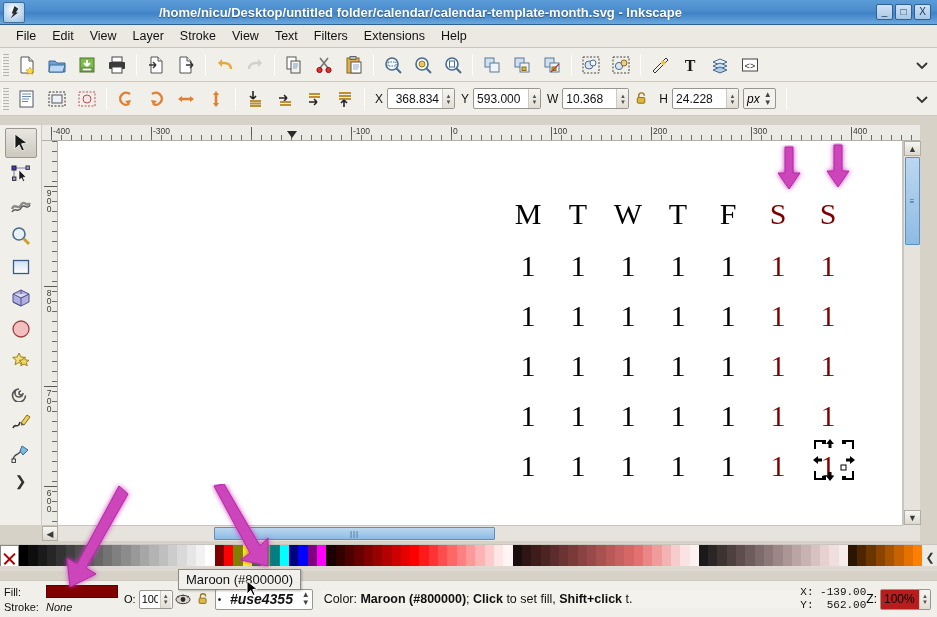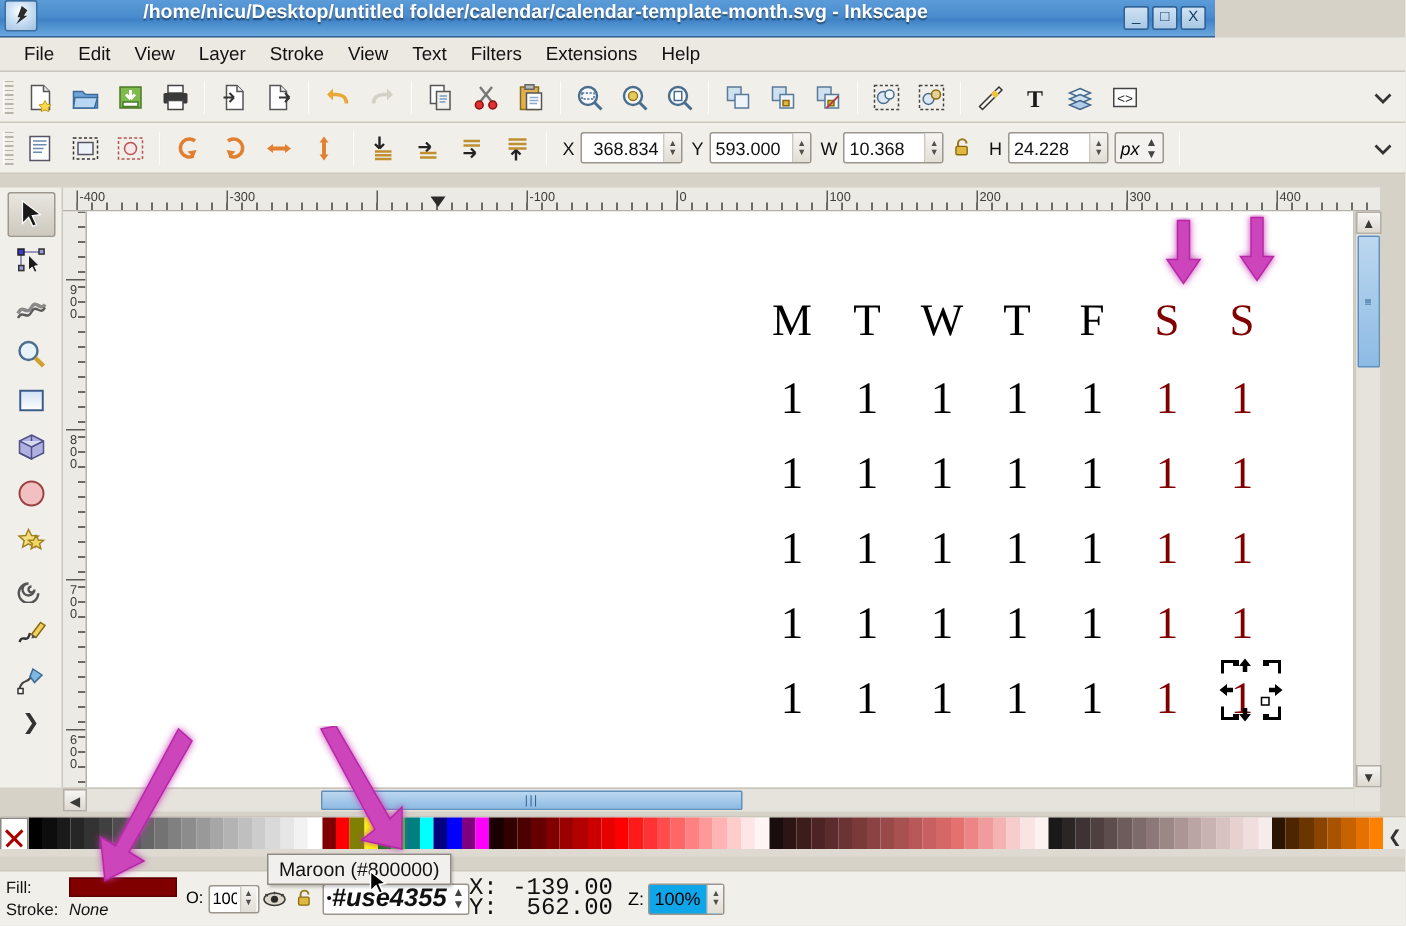--- a/index.html
+++ b/index.html
@@ -9,23 +9,23 @@
     font-family:"Liberation Sans", sans-serif;
     font-size:12px;
     background:#d6d2c8;
     overflow:hidden;
     position:relative;
     -webkit-font-smoothing:none;
   }
 
   
   #titlebar{
-    height:25px; width:810px;
+    height:25px; width:937px;
     background:linear-gradient(to bottom,#5b9bd8 0%,#4a8ccd 45%,#3f82c6 55%,#6aa8de 100%);
-    display:flex; 
+    display:flex; align-items:center;
     border-bottom:1px solid #2d6094;
     position:relative;
     gap:41px;
   }
   #app-logo{
     width:22px;height:21px;margin-left:3px;
     display:flex;align-items:center;justify-content:center;
     background:radial-gradient(circle at 45% 35%, #ffffff 0%, #cfe3f5 40%, #9dbede 100%);
     border:1px solid #3a6f9e; border-radius:2px;
     font-size:13px;color:#222; line-height:1;
@@ -250,38 +250,38 @@
   #op-spin input{width:20px;border:0;outline:0;font-size:11px;padding:0 2px;background:transparent;}
   #op-spin .arrows{width:11px;border-left:1px solid #cdc9c0;background:linear-gradient(to bottom,#f6f5f2,#e2ded5);
     display:flex;flex-direction:column;justify-content:center;align-items:center;font-size:6px;line-height:6px;color:#50504c;}
   .sb-icon{width:20px;height:20px;display:flex;align-items:center;justify-content:center;font-size:12px;}
   #layer-combo{
     display:flex;align-items:center;height:21px;width:98px;
     border:1px solid #9a968e;border-radius:2px;background:#fff;
     padding:0 2px;margin-left:2px;
   }
   #layer-name{
-    flex:1;font-size:17px;font-weight:bold;font-style:italic;color:#111;
-    white-space:nowrap;overflow:hidden;
+    flex:1;font-size:14px;font-weight:bold;font-style:italic;color:#111;
+    text-align:center;white-space:nowrap;overflow:hidden;
   }
   #layer-combo .updown{font-size:8px;line-height:8px;display:flex;flex-direction:column;color:#444;}
   #status-msg{
     flex:1;margin-left:8px;font-size:12.5px;color:#111;
     white-space:nowrap;overflow:hidden;
     background:#f4f2ed;
     padding:2px 3px;
   }
   #status-msg b{font-weight:bold;}
   #coords{
-    font-family:"Liberation Mono", monospace;font-size:16px;color:#111;
-    line-height:13px;margin-right:10px;white-space:pre;
+    font-family:"Liberation Mono", monospace;font-size:11px;color:#111;
+    line-height:13px;margin-right:0;white-space:pre;
   }
   #zoom-group{display:flex;align-items:center;margin-right:6px;}
   #zoom-group .zl{font-size:12px;margin-right:3px;}
-  #zoom-spin{display:flex;height:21px;border:1px solid #9a968e;background:#0ea5e9;border-radius:2px;}
+  #zoom-spin{display:flex;height:21px;border:1px solid #9a968e;background:#b91c1c;border-radius:2px;}
   #zoom-spin input{width:38px;border:0;outline:0;font-size:12px;padding:0 3px;background:transparent;text-align:left;}
   #zoom-spin .arrows{width:11px;border-left:1px solid #cdc9c0;background:linear-gradient(to bottom,#f6f5f2,#e2ded5);
     display:flex;flex-direction:column;justify-content:center;align-items:center;font-size:6px;line-height:6px;color:#50504c;}
 
   
   #tooltip{
     position:absolute;left:178px;top:569px;
     background:#f2f0ec;border:1px solid #8e8a82;
     padding:2px 7px;font-size:13px;color:#111;
     z-index:50;box-shadow:1px 1px 2px rgba(0,0,0,.25);
@@ -1031,20 +1031,21 @@
 
   <div id="layer-combo">
     <span style="font-size:10px;color:#111;">•</span>
     <span id="layer-name">#use4355</span>
     <span class="updown">
         <span>▲</span>
         <span>▼</span>
       </span>
   </div>
 
+  <div id="status-msg"><span>Color: </span><b>Maroon (#800000)</b><span>; </span><b>Click</b><span> to set fill, </span><b>Shift+click</b><span> t.</span></div>
 
   <div id="coords"><span>X:</span> <span>-139.00</span><br><span>Y:</span> <span> 562.00</span></div>
 
   <div id="zoom-group">
     <span class="zl">Z:</span>
     <div id="zoom-spin">
       <input value="100%" style="">
       <div class="arrows">
           <span>▲</span>
           <span>▼</span>

